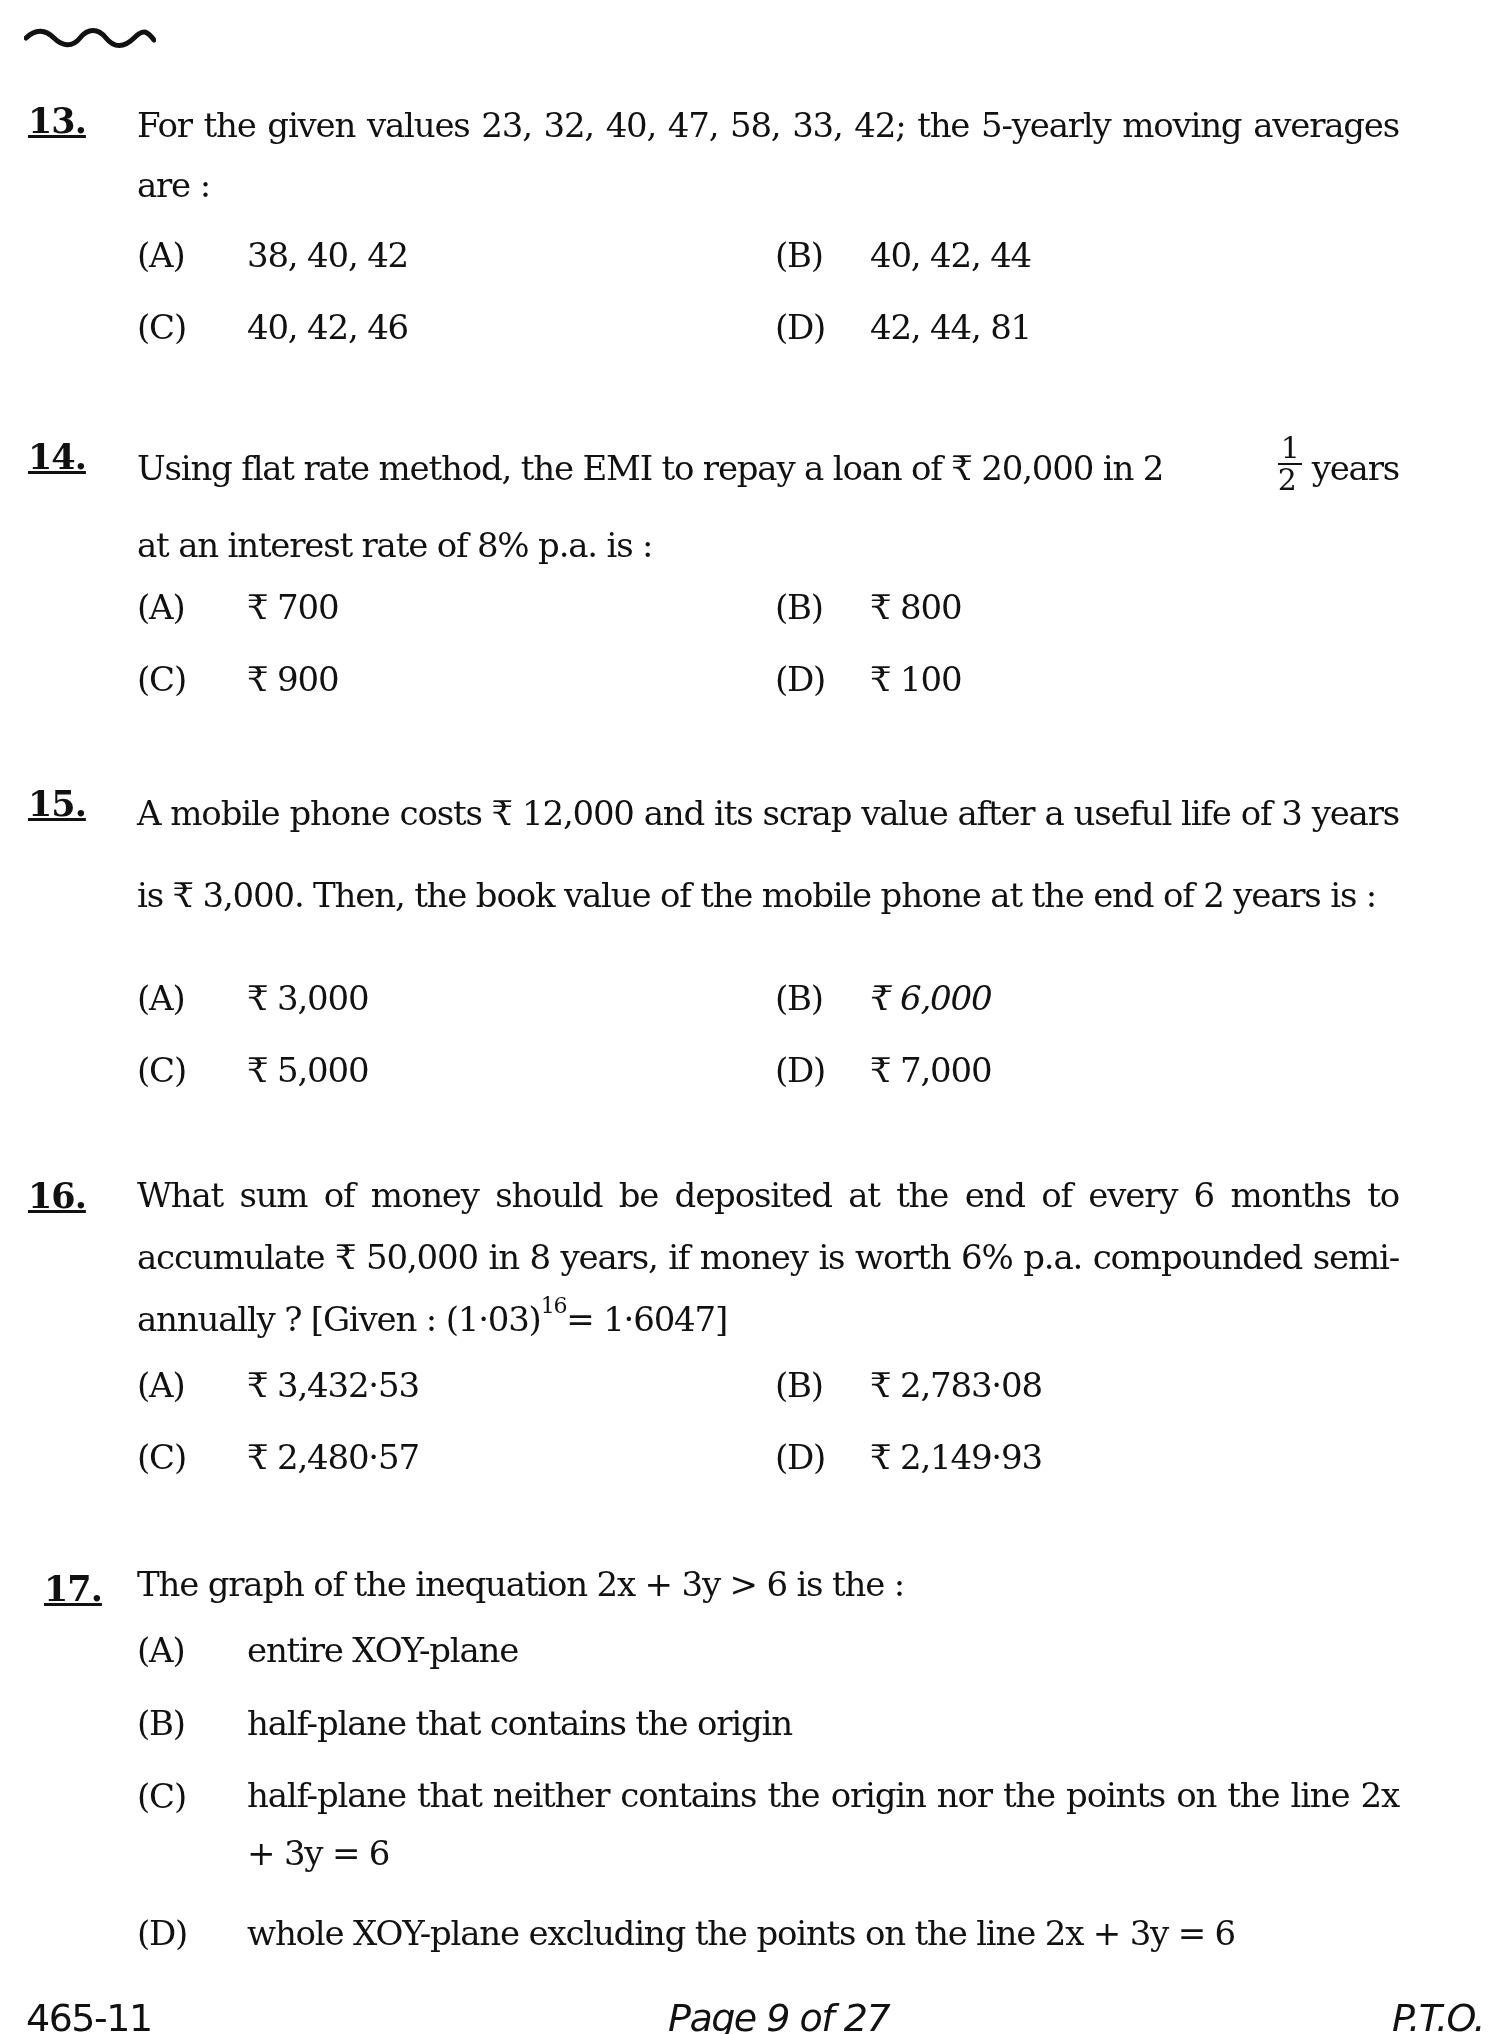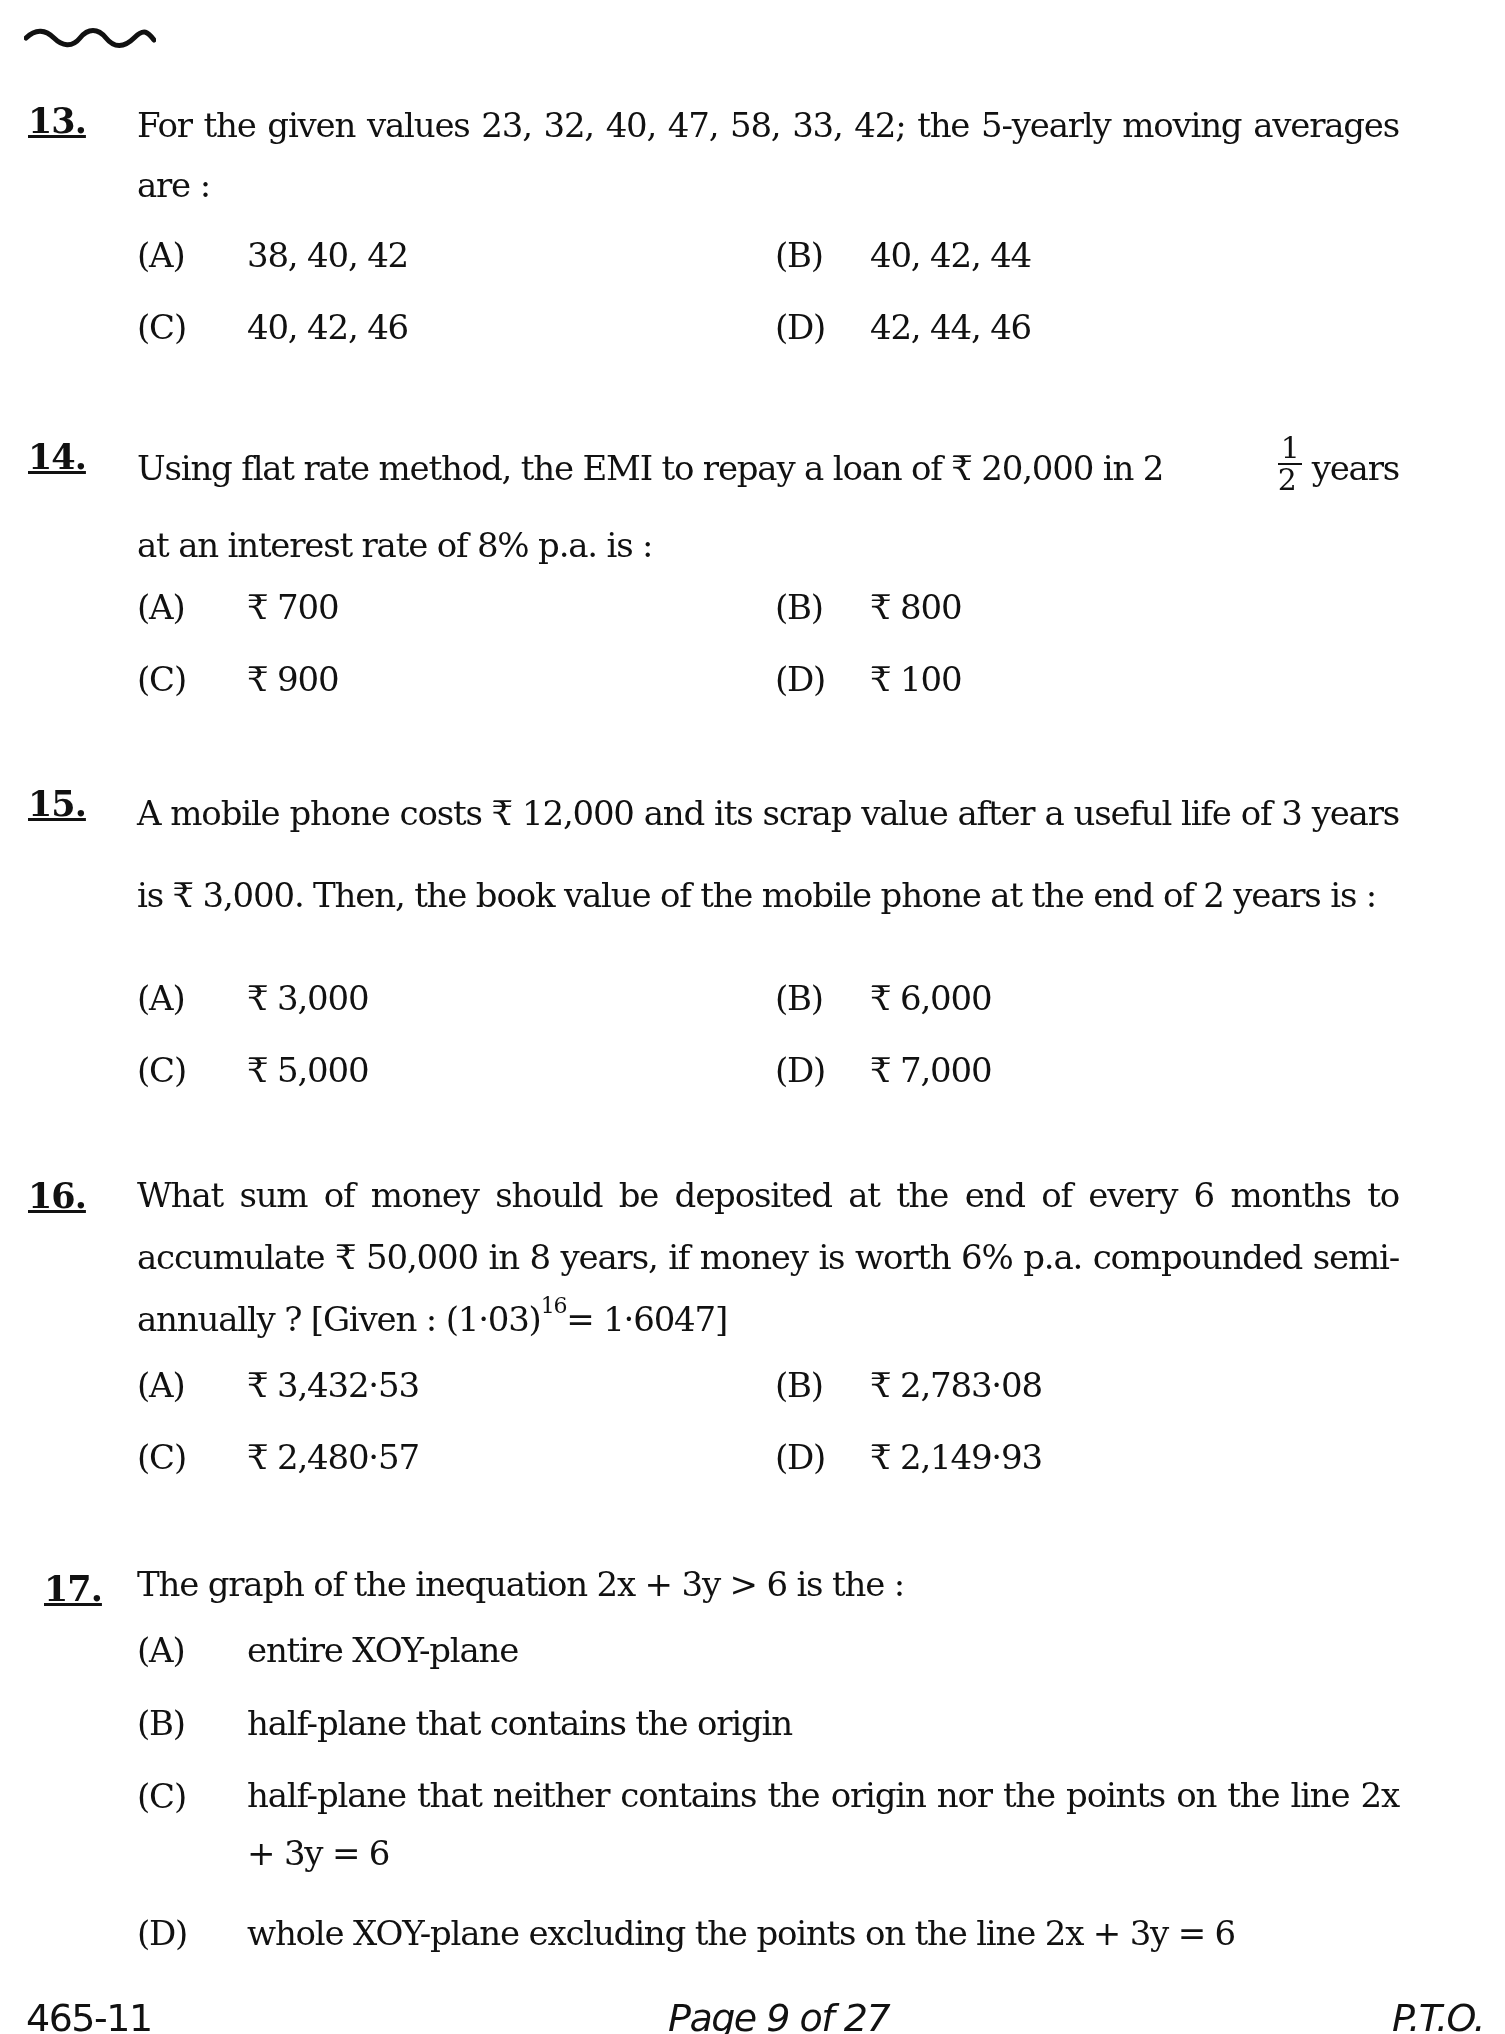--- a/index.html
+++ b/index.html
@@ -48,21 +48,21 @@
   <div class="opt" style="left:775px; top:140px;">
     <span class="lbl">(B)</span>
     <span class="val" style="left:95px;">40, 42, 44</span>
   </div>
   <div class="opt" style="left:137px; top:212px;">
     <span class="lbl">(C)</span>
     <span class="val">40, 42, 46</span>
   </div>
   <div class="opt" style="left:775px; top:212px;">
     <span class="lbl">(D)</span>
-    <span class="val" style="left:95px;">42, 44, 46</span>
+    <span class="val" style="left:95px;">42, 44, 81</span>
   </div>
 </div>
 
 <div class="q" style="top:425px;">
   <div class="qnum" style="top:11px;">14.</div>
   <div class="qtext" style="top:0; line-height:86px; text-align:left;">
     <span style="display:flex; justify-content:space-between; align-items:flex-end; width:1262px;">
       <span>Using flat rate method, the EMI to repay a loan of ₹ 20,000 in 2</span>
       <span style="display:inline-flex; align-items:center;">
         <span class="frac">
@@ -94,21 +94,21 @@
 
 <div class="q" style="top:778px;">
   <div class="qnum" style="top:5px;">15.</div>
   <div class="qtext" style="top:-6px; line-height:82px;">A mobile phone costs ₹ 12,000 and its scrap value after a useful life of 3 years is ₹ 3,000. Then, the book value of  the mobile phone at the end of 2 years is :</div>
   <div class="opt" style="left:137px; top:200px;">
     <span class="lbl">(A)</span>
     <span class="val">₹ 3,000</span>
   </div>
   <div class="opt" style="left:775px; top:200px;">
     <span class="lbl">(B)</span>
-    <span class="val" style="left:95px;">₹ 6,000</span>
+    <span class="val" style="left:95px;font-style:italic;">₹ 6,000</span>
   </div>
   <div class="opt" style="left:137px; top:272px;">
     <span class="lbl">(C)</span>
     <span class="val">₹ 5,000</span>
   </div>
   <div class="opt" style="left:775px; top:272px;">
     <span class="lbl">(D)</span>
     <span class="val" style="left:95px;">₹ 7,000</span>
   </div>
 </div>

